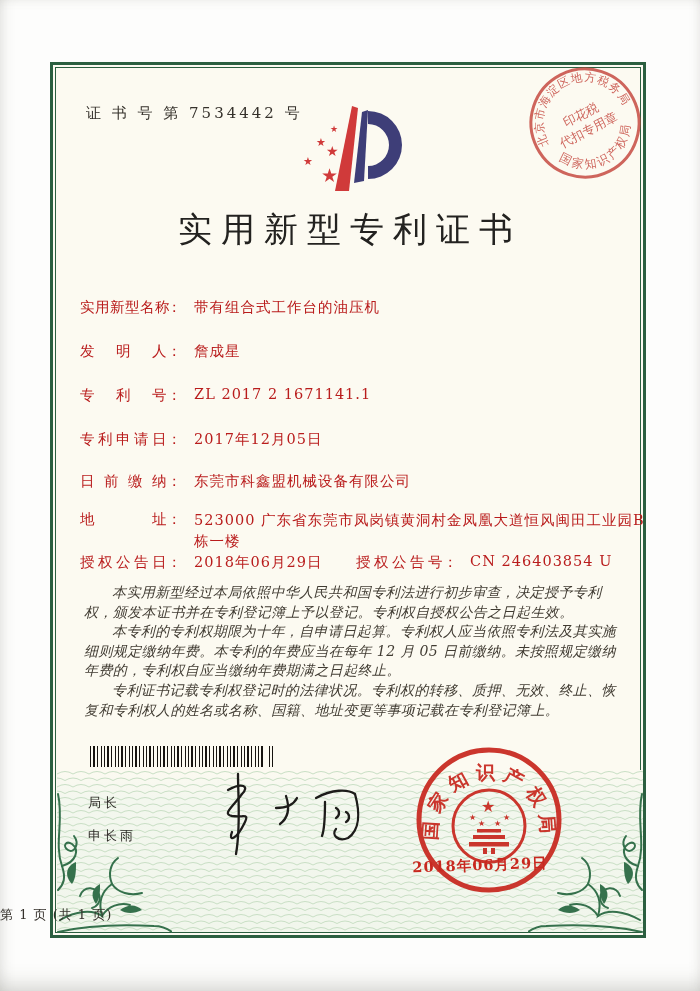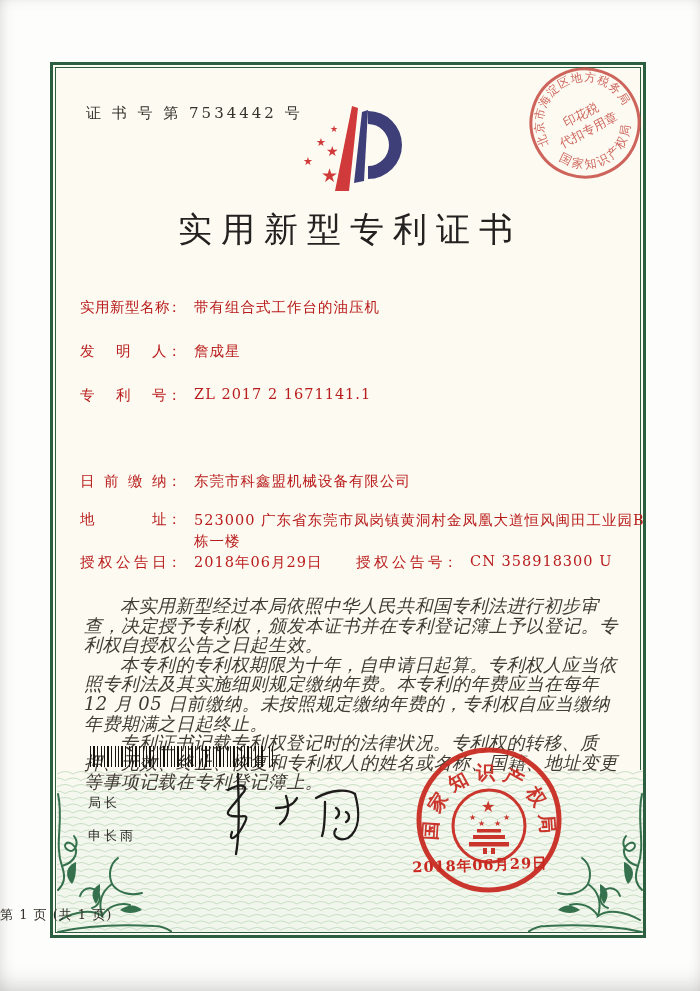--- a/index.html
+++ b/index.html
@@ -15,21 +15,21 @@
   .abs{position:absolute;}
   .cert-no{left:86px;top:104px;font-size:15px;letter-spacing:3px;color:#35312b;}
   .title{left:0;width:700px;top:207px;text-align:center;font-size:34px;font-weight:normal;
          letter-spacing:9px;color:#232220;}
   .frow{left:80px;font-size:14.5px;color:#b91c1c;letter-spacing:.5px;white-space:nowrap;}
   .flabel{display:inline-block;width:87px;text-align:justify;text-align-last:justify;vertical-align:top;}
   .fcolon{display:inline-block;vertical-align:top;}
   .fvalue{display:inline-block;vertical-align:top;margin-left:7px;letter-spacing:1px;}
   .fvalue.wrap{white-space:normal;width:452px;line-height:21px;}
   .grant-right{position:absolute;left:276px;top:0;white-space:nowrap;}
-  .paras{left:84px;top:596px;width:534px;font-size:18px;line-height:19.6px;
+  .paras{left:84px;top:583px;width:534px;font-size:14px;line-height:19.6px;
          color:#403b32;font-style:italic;letter-spacing:.4px;}
   .paras p{margin:0;text-indent:2em;}
   .band{left:57px;top:770px;width:586px;height:162px;overflow:hidden;
         background:linear-gradient(#fcfaf1,#f3f7ee 18%,#f1f6ec);}
   .band svg{position:absolute;left:0;top:0;}
   .barcode{left:90px;top:746px;width:183px;height:21px;
     background:repeating-linear-gradient(90deg,#16130f 0 1.5px,transparent 1.5px 3px,
       #16130f 3px 5.5px,transparent 5.5px 7.5px,#16130f 7.5px 8.5px,transparent 8.5px 11px,
       #16130f 11px 12px,transparent 12px 14px);}
   .director{font-family:"DejaVu Sans", sans-serif;font-size:13px;color:#2e2b27;letter-spacing:3px;}
@@ -153,34 +153,38 @@
     <span class="fvalue">带有组合式工作台的油压机</span>
   </div>
   <div class="abs frow" style="top:342px">
     <span class="flabel">发明人</span><span class="fcolon">：</span>
     <span class="fvalue">詹成星</span>
   </div>
   <div class="abs frow" style="top:386px">
     <span class="flabel">专利号</span><span class="fcolon">：</span>
     <span class="fvalue">ZL 2017 2 1671141.1</span>
   </div>
+  <div class="abs frow" style="top:430px">
+    <span class="flabel">专利申请日</span><span class="fcolon">：</span>
+    <span class="fvalue">2017年12月05日</span>
+  </div>
   <div class="abs frow" style="top:472px">
     <span class="flabel">日前缴纳</span><span class="fcolon">：</span>
     <span class="fvalue">东莞市科鑫盟机械设备有限公司</span>
   </div>
   <div class="abs frow" style="top:510px">
     <span class="flabel">地址</span><span class="fcolon">：</span>
     <span class="fvalue wrap">523000 广东省东莞市凤岗镇黄洞村金凤凰大道恒风闽田工业园B栋一楼</span>
   </div>
   <div class="abs frow" style="top:553px;width:560px">
     <span class="flabel">授权公告日</span><span class="fcolon">：</span>
     <span class="fvalue">2018年06月29日</span>
     <span class="grant-right">
       <span class="flabel">授权公告号</span><span class="fcolon">：</span>
-      <span class="fvalue">CN 358918300 U</span>
+      <span class="fvalue">CN 246403854 U</span>
     </span>
   </div>
 
   <div class="abs paras">
     <p>本实用新型经过本局依照中华人民共和国专利法进行初步审查，决定授予专利权，颁发本证书并在专利登记簿上予以登记。专利权自授权公告之日起生效。</p>
     <p>本专利的专利权期限为十年，自申请日起算。专利权人应当依照专利法及其实施细则规定缴纳年费。本专利的年费应当在每年 12 月 05 日前缴纳。未按照规定缴纳年费的，专利权自应当缴纳年费期满之日起终止。</p>
     <p>专利证书记载专利权登记时的法律状况。专利权的转移、质押、无效、终止、恢复和专利权人的姓名或名称、国籍、地址变更等事项记载在专利登记簿上。</p>
   </div>
 
   <div class="abs barcode"></div>

